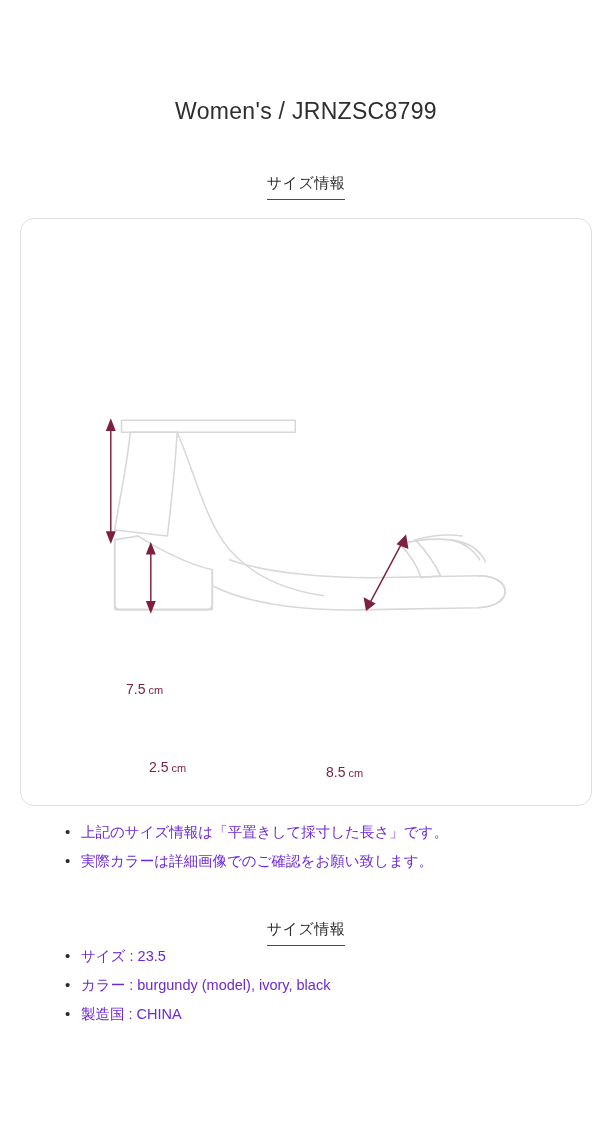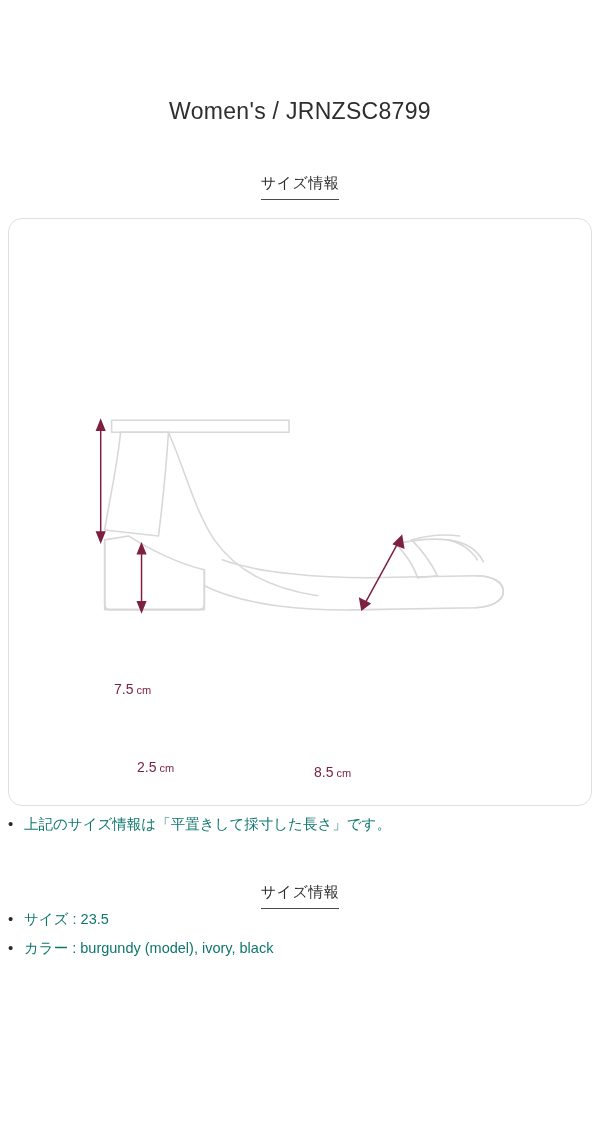--- a/index.html
+++ b/index.html
@@ -13,20 +13,21 @@
     font-family: "Liberation Sans", sans-serif;
     color: #2b2b2b;
     position: relative;
     overflow: hidden;
   }
   .page {
     width: 600px;
     height: 1128px;
     position: relative;
     box-sizing: border-box;
+    padding-left: 12px;
   }
 
   
   .product-title {
     text-align: center;
     font-size: 23px;
     font-weight: 400;
     color: #2e2e2e;
     letter-spacing: 0.3px;
     margin: 0;
@@ -44,21 +45,21 @@
     font-size: 15px;
     color: #2e2e2e;
     padding-bottom: 6px;
     border-bottom: 1px solid #4a4a4a;
     letter-spacing: 0.5px;
     text-align: right;
   }
 
   
   .diagram-card {
-    margin: 18px 8px 8px 8px;
+    margin: 18px 8px 16px 8px;
     height: 588px;
     border: 1px solid #e0e0e0;
     border-radius: 14px;
     box-sizing: border-box;
     position: relative;
     background: #fff;
   }
   .diagram-svg {
     position: absolute;
     left: 0;
@@ -82,23 +83,24 @@
   
   ul.notes {
     list-style: none;
     margin: 0;
     padding: 0;
   }
   ul.notes li {
     position: relative;
     padding-left: 24px;
     font-size: 14.5px;
-    color: #0f766e;
+    color: #6d28d9;
     line-height: 1.45;
     margin-bottom: 8px;
+    margin-left: 45px;
   }
   ul.notes li::before {
     content: "•";
     position: absolute;
     left: 8px;
     top: -1px;
     font-size: 15px;
     color: #2b2b2b;
   }
 
@@ -174,24 +176,26 @@
     <div class="dim-label lbl-heel-low">
       <span>2.5</span><span class="unit"> </span><span class="unit">cm</span>
     </div>
     <div class="dim-label lbl-length">
       <span>8.5</span><span class="unit"> </span><span class="unit">cm</span>
     </div>
   </div>
 
   <ul class="notes notes-top">
     <li>上記のサイズ情報は「平置きして採寸した長さ」です。</li>
+    <li>実際カラーは詳細画像でのご確認をお願い致します。</li>
   </ul>
 
   <div class="section-heading-wrap heading-gap-2">
     <span class="section-heading">サイズ情報</span>
   </div>
 
   <ul class="notes notes-bottom">
     <li>サイズ : 23.5</li>
     <li>カラー : burgundy (model),  ivory,  black</li>
+    <li>製造国 : CHINA</li>
   </ul>
 
 </div>
 
 </body></html>

